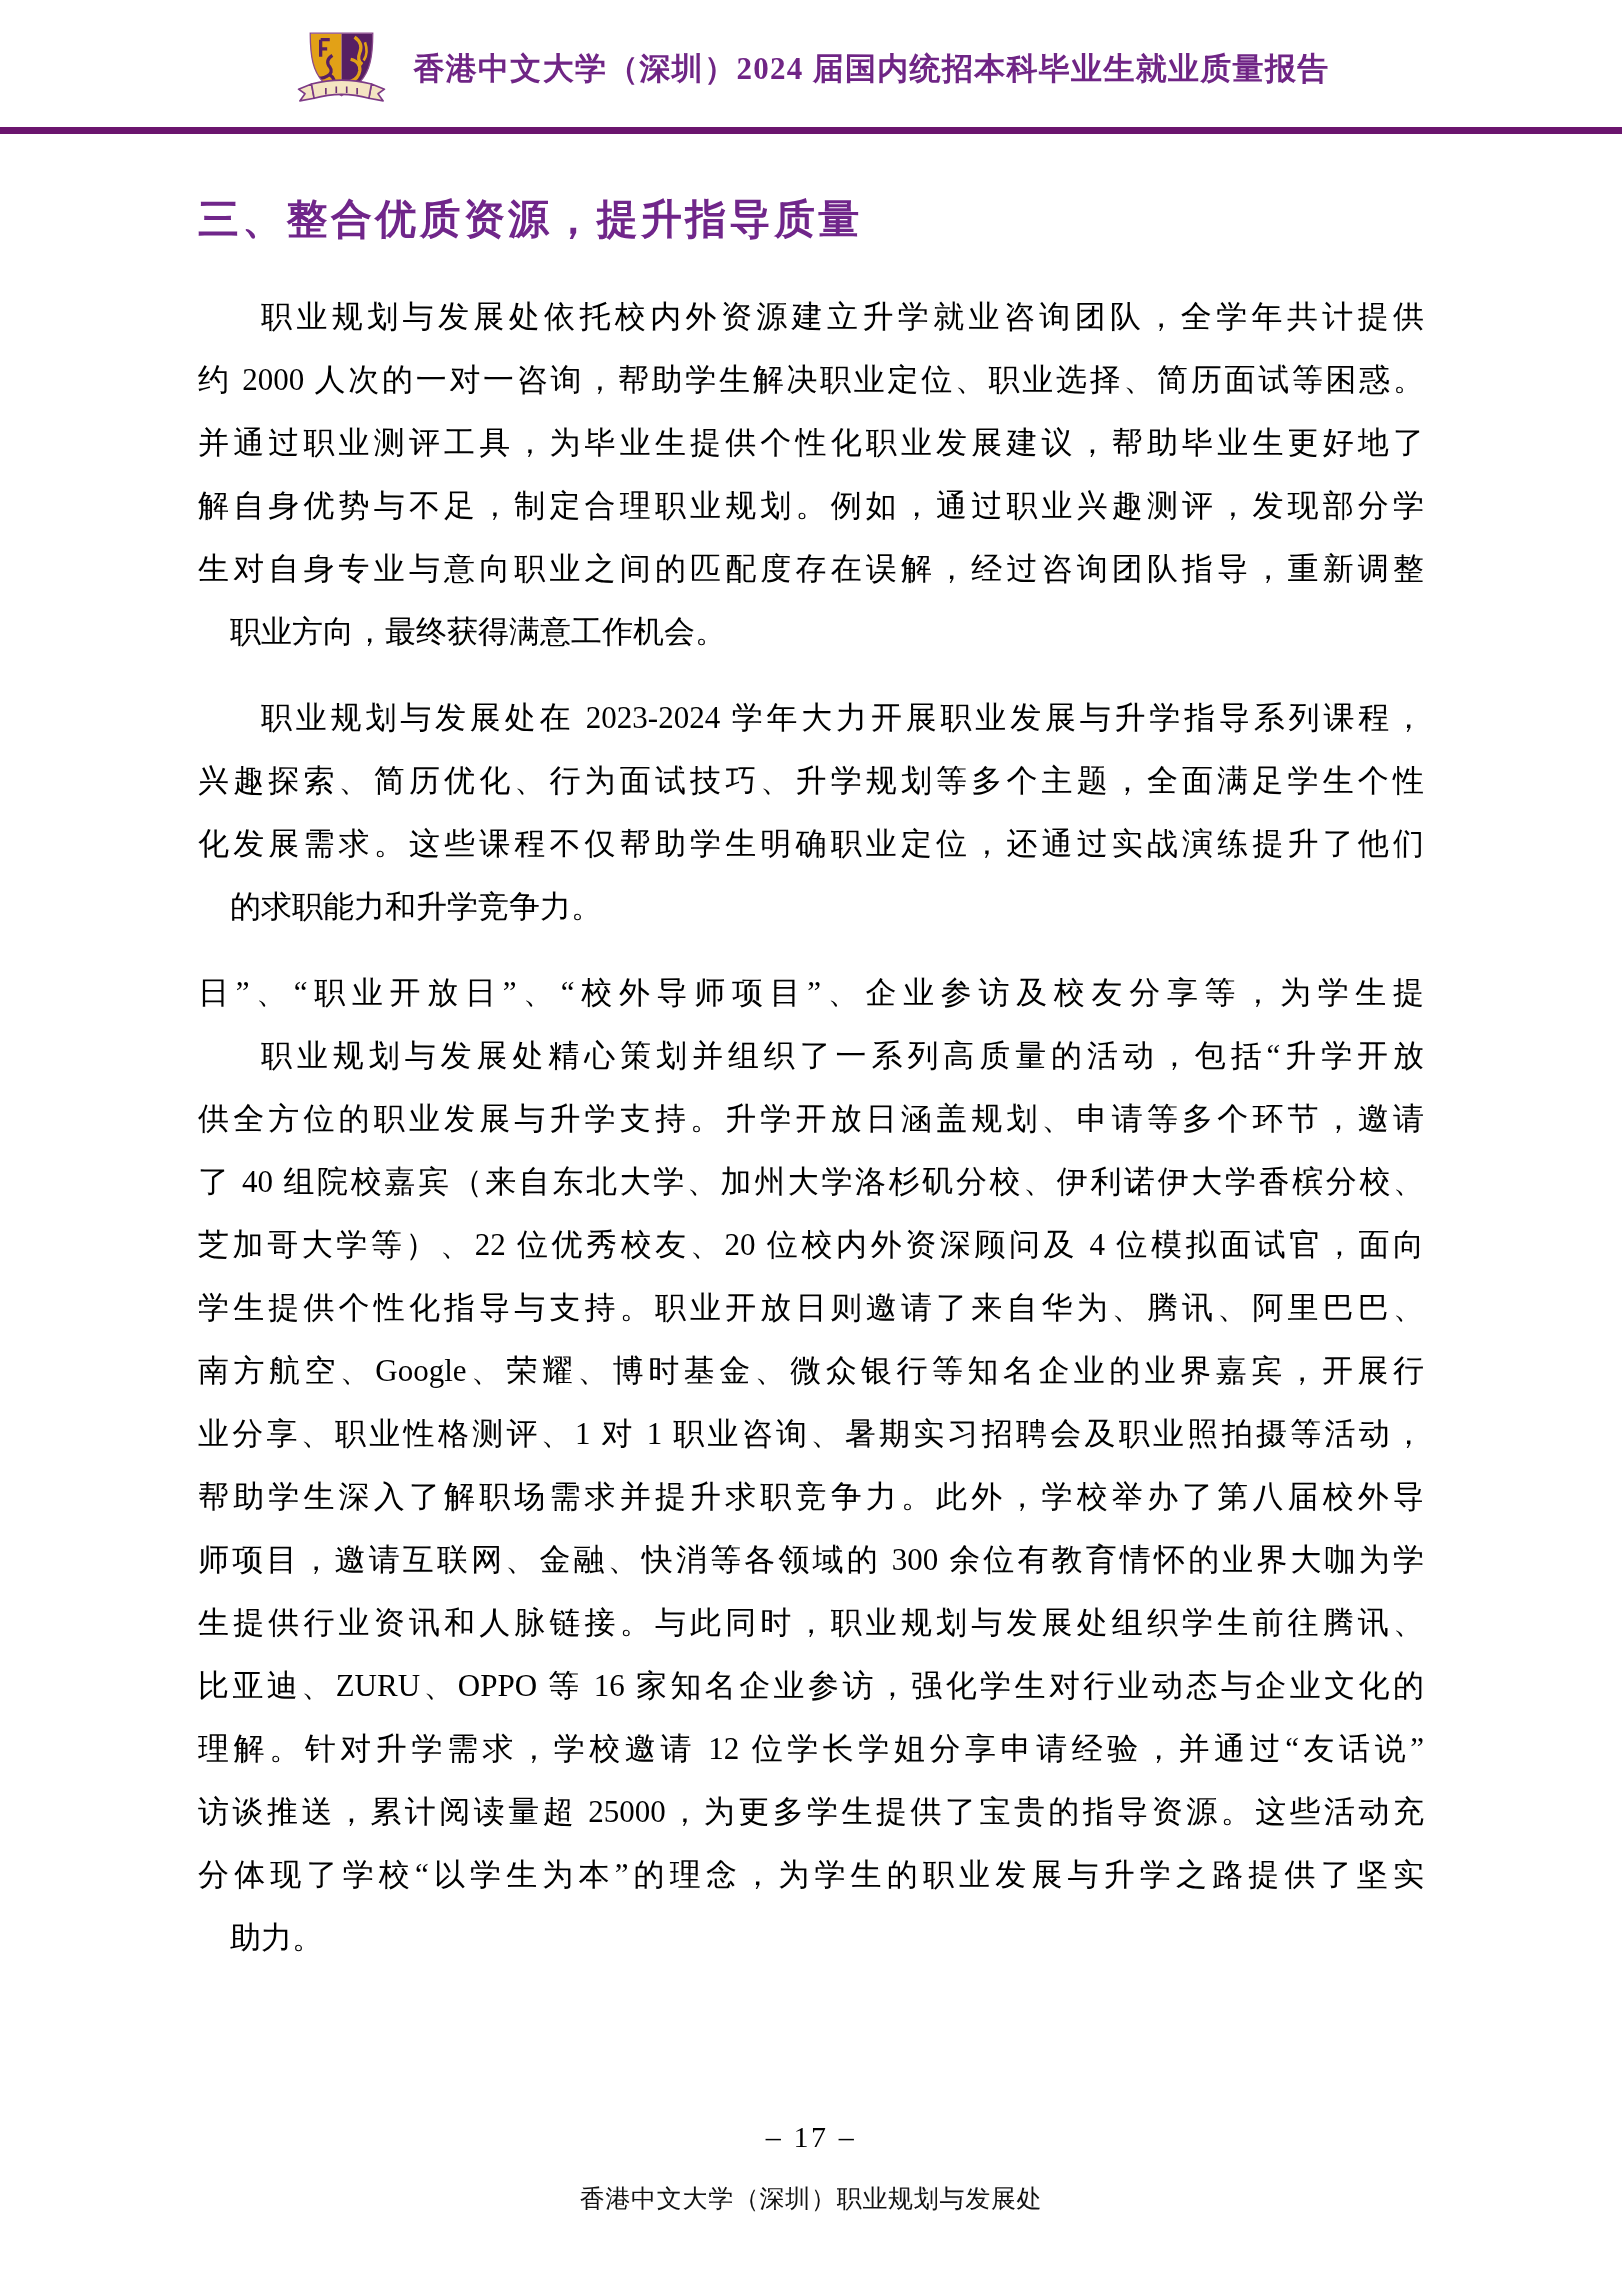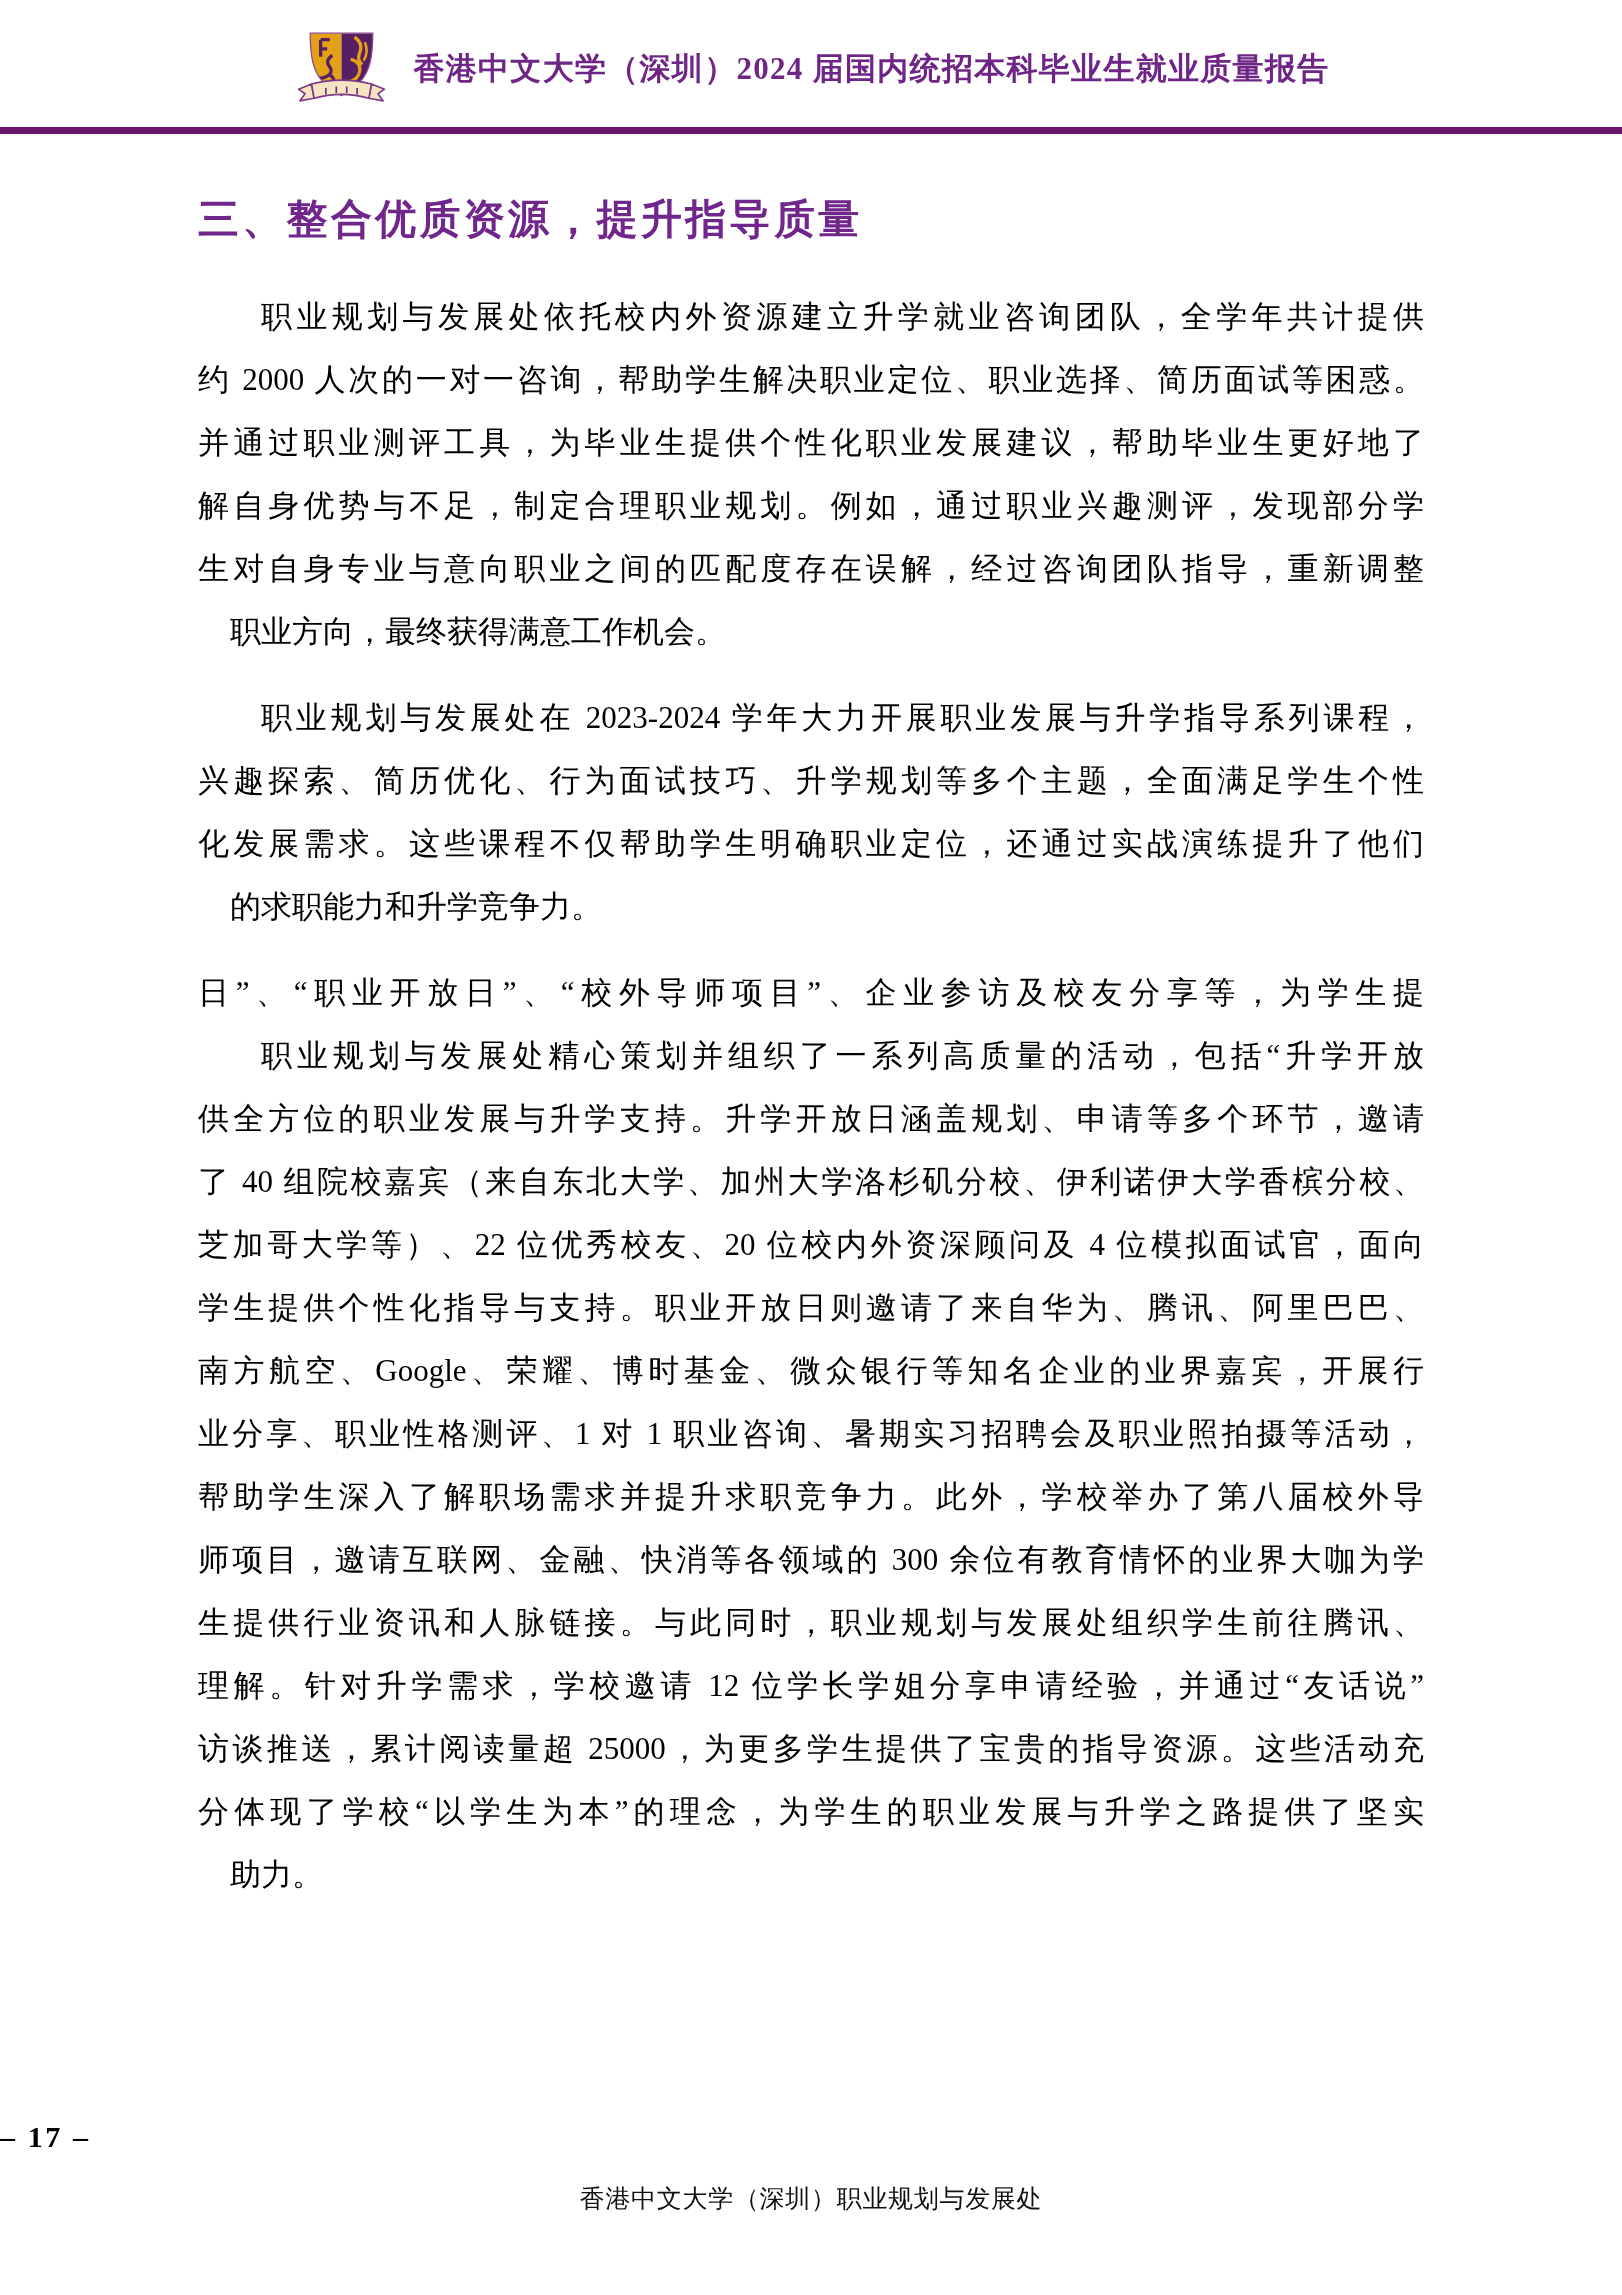--- a/index.html
+++ b/index.html
@@ -62,23 +62,23 @@
     text-align-last:justify;
     -moz-text-align-last:justify;
     white-space:normal;
   }
   .line.first{text-indent:63px;}
   .line.last{text-align-last:left;margin-left:32px;-moz-text-align-last:left;}
   
   .pageno{
     position:absolute;
     top:2120px; left:0; right:0;
-    text-align:left;
+    text-align:center;
     font-size:30px;
-    font-weight:bold;
+    font-weight:normal;
     letter-spacing:2.6px;
   }
   .dept{
     position:absolute;
     top:2182px; left:0; right:0;
     text-align:center;
     font-size:25px;
     letter-spacing:0.7px;
     color:#111;
   }
@@ -146,20 +146,21 @@
       <div class="line first">职业规划与发展处精心策划并组织了一系列高质量的活动，包括“升学开放</div>
       <div class="line">供全方位的职业发展与升学支持。升学开放日涵盖规划、申请等多个环节，邀请</div>
       <div class="line">了 40 组院校嘉宾（来自东北大学、加州大学洛杉矶分校、伊利诺伊大学香槟分校、</div>
       <div class="line">芝加哥大学等）、22 位优秀校友、20 位校内外资深顾问及 4 位模拟面试官，面向</div>
       <div class="line">学生提供个性化指导与支持。职业开放日则邀请了来自华为、腾讯、阿里巴巴、</div>
       <div class="line">南方航空、Google、荣耀、博时基金、微众银行等知名企业的业界嘉宾，开展行</div>
       <div class="line">业分享、职业性格测评、1 对 1 职业咨询、暑期实习招聘会及职业照拍摄等活动，</div>
       <div class="line">帮助学生深入了解职场需求并提升求职竞争力。此外，学校举办了第八届校外导</div>
       <div class="line">师项目，邀请互联网、金融、快消等各领域的 300 余位有教育情怀的业界大咖为学</div>
       <div class="line">生提供行业资讯和人脉链接。与此同时，职业规划与发展处组织学生前往腾讯、</div>
+      <div class="line">比亚迪、ZURU、OPPO 等 16 家知名企业参访，强化学生对行业动态与企业文化的</div>
       <div class="line">理解。针对升学需求，学校邀请 12 位学长学姐分享申请经验，并通过“友话说”</div>
       <div class="line">访谈推送，累计阅读量超 25000，为更多学生提供了宝贵的指导资源。这些活动充</div>
       <div class="line">分体现了学校“以学生为本”的理念，为学生的职业发展与升学之路提供了坚实</div>
       <div class="line last">助力。</div>
     </section>
   </main>
 
   <div class="pageno">– 17 –</div>
   <div class="dept">香港中文大学（深圳）职业规划与发展处</div>
 

